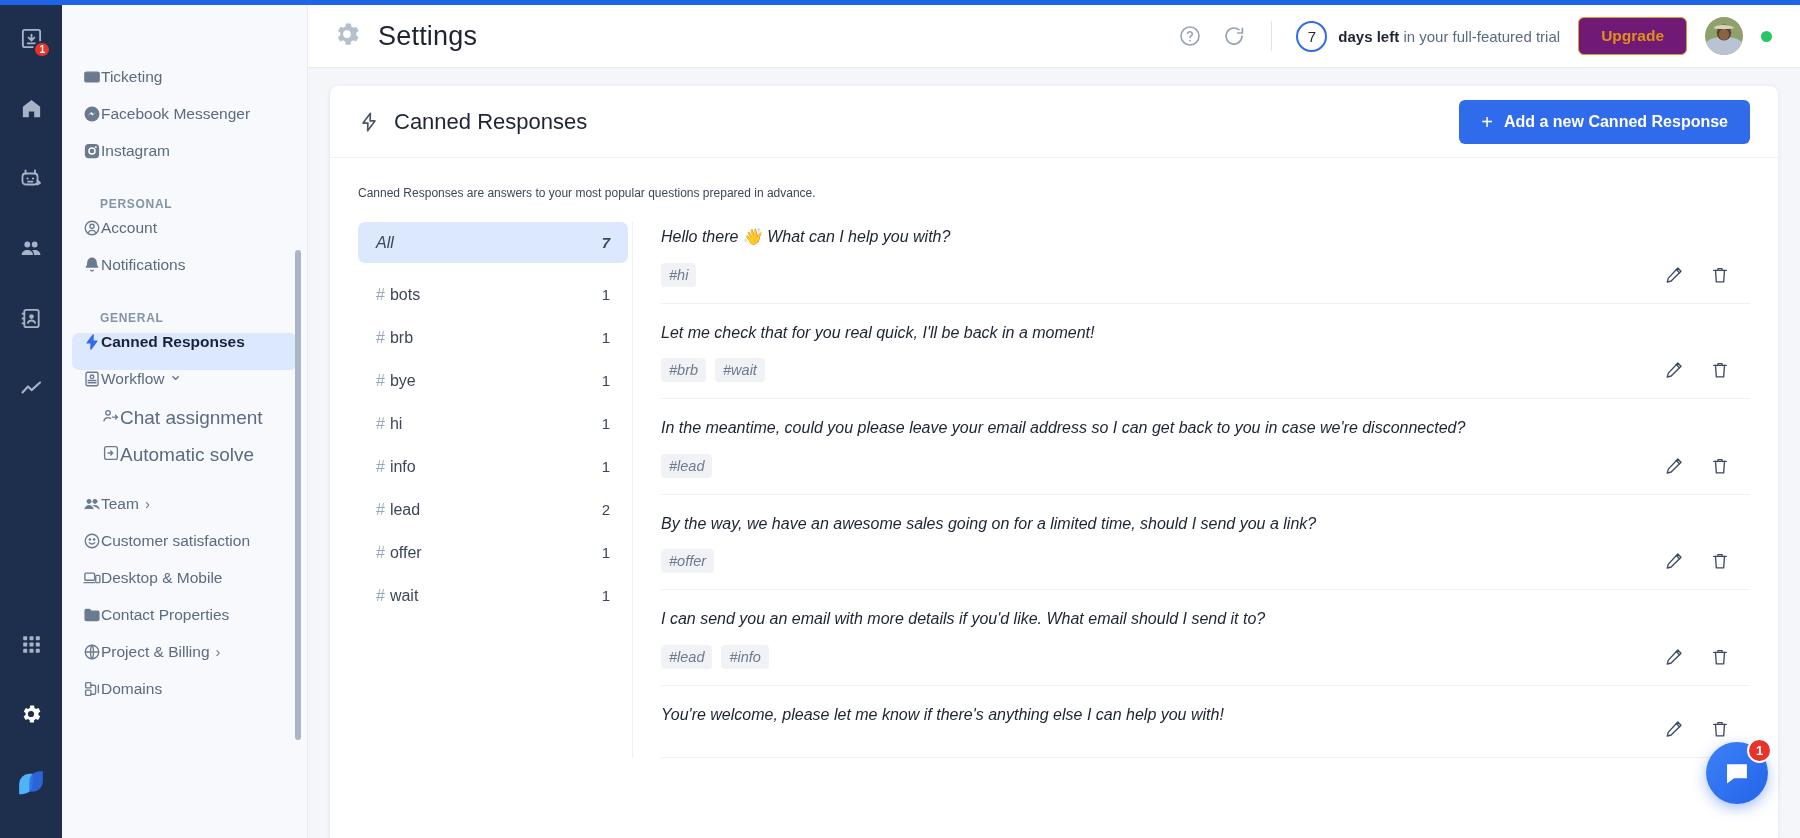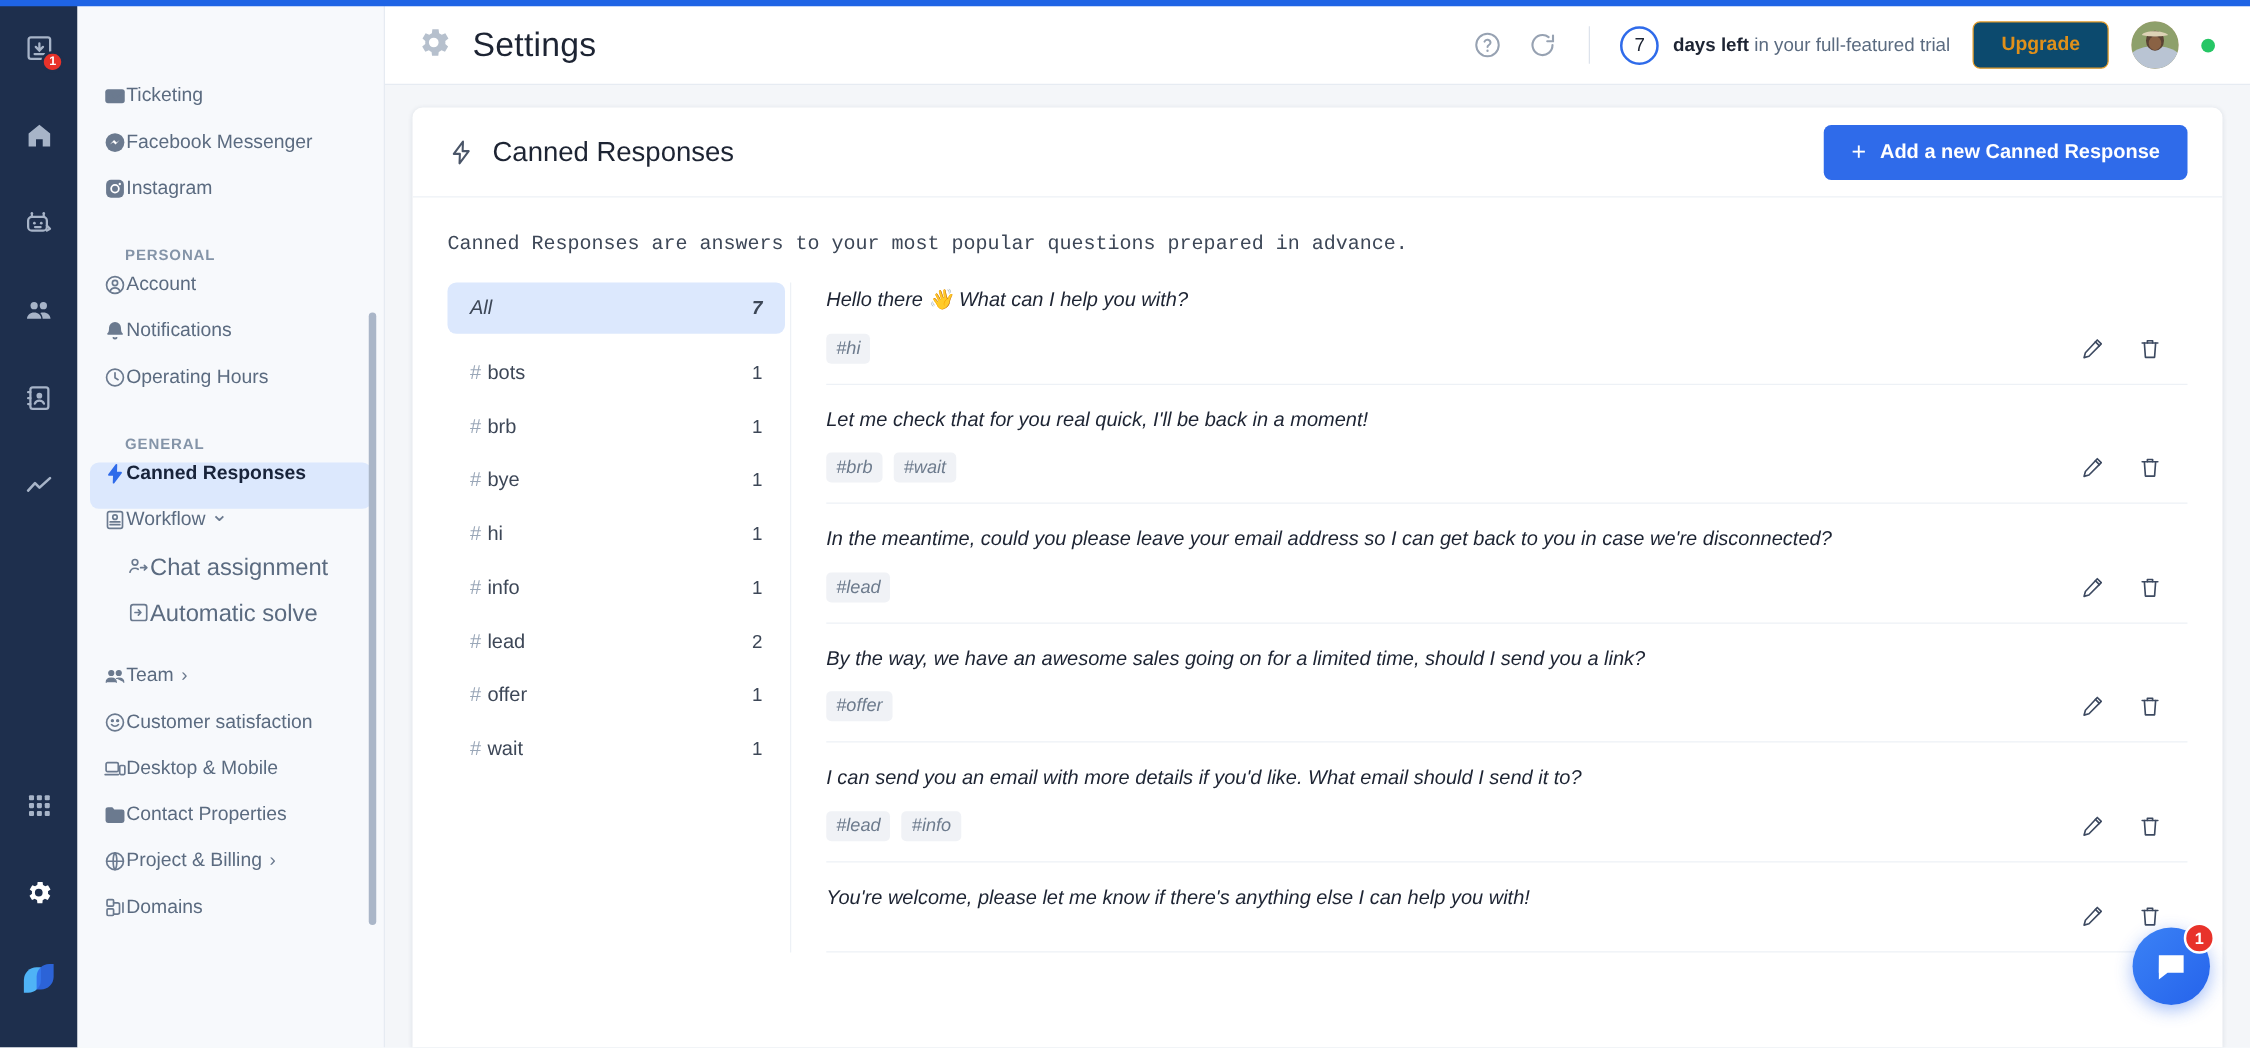--- a/index.html
+++ b/index.html
@@ -84,21 +84,21 @@
   .hdr-sep { width: 1px; height: 30px; background: #dde3ec; margin: 0 6px; }
   .trial { display: flex; align-items: center; gap: 11px; font-size: 15px; color: #5b6b80; }
   .trial-ring {
     width: 31px; height: 31px; border-radius: 50%;
     border: 2px solid #2f6bea; color: #1d2433;
     display: flex; align-items: center; justify-content: center;
     font-size: 15px;
   }
   .trial b { color: #1d2433; text-align: right; }
   .upgrade-btn {
-    border: 1.6px solid #e09a29; color: #e0901a; background: #0c4a6e;
+    border: 1.6px solid #e09a29; color: #e0901a; background: #701a75;
     border-radius: 6px; padding: 9px 22px; font-size: 15.5px; font-weight: bold;
     cursor: pointer; font-family: inherit;
   }
   .avatar {
     width: 38px; height: 38px; border-radius: 50%; overflow: hidden;
     background: #c9b69a; position: relative; flex: 0 0 38px;
   }
   .status-dot { width: 11px; height: 11px; border-radius: 50%; background: #26c665; }
 
   
@@ -115,21 +115,21 @@
   .card-head .bolt { margin-right: 14px; display: flex; }
   .card-title { font-size: 22px; color: #1d2433; }
   .add-btn {
     margin-left: auto; background: #2f6bea; color: #fff; border: none;
     border-radius: 6px; height: 44px; padding: 0 22px;
     font-size: 16px; font-weight: bold; cursor: pointer;
     display: flex; align-items: center; gap: 11px; font-family: inherit;
   }
   .add-btn .plus { font-size: 20px; font-weight: normal; line-height: 1; }
 
-  .card-desc { padding: 28px 28px 22px 28px; font-size: 16px; color: #3d4757; font-family: Liberation Mono, monospace; }
+  .card-desc { padding: 28px 28px 22px 28px; font-size: 12px; color: #3d4757; }
 
   .panes { display: flex; padding: 0 28px; }
 
   
   .taglist { width: 274px; flex: 0 0 274px; padding-right: 4px; }
   .tag-row {
     display: flex; align-items: center; justify-content: space-between;
     height: 41px; padding: 0 18px; border-radius: 7px;
     font-size: 16px; color: #3d4757; cursor: pointer; margin-bottom: 2px;
   }
@@ -307,29 +307,20 @@
           <span>Account</span>
         </div>
         <div class="nav-item">
           <span class="ico">
             <svg width="18" height="18" viewBox="0 0 24 24" fill="#6b7a8f" stroke="#6b7a8f" stroke-width="1.8" stroke-linecap="round" stroke-linejoin="round">
               <path d="M12 3a5.5 5.5 0 0 0-5.5 5.5c0 5-2 6.3-2 6.3h15s-2-1.3-2-6.3A5.5 5.5 0 0 0 12 3z"></path>
               <path d="M10.3 19a2 2 0 0 0 3.4 0"></path>
             </svg>
           </span>
           <span>Notifications</span>
-        </div>
-        <div class="nav-item">
-          <span class="ico">
-            <svg width="18" height="18" viewBox="0 0 24 24" fill="none" stroke="#6b7a8f" stroke-width="1.8" stroke-linecap="round" stroke-linejoin="round">
-              <circle cx="12" cy="12" r="9"></circle>
-              <path d="M12 7v5.3l3.3 2"></path>
-            </svg>
-          </span>
-          <span>Operating Hours</span>
         </div>
         <div class="nav-group">GENERAL</div>
         <div class="nav-item active">
           <span class="ico">
             <svg width="18" height="18" viewBox="0 0 24 24" fill="none" stroke="#6b7a8f" stroke-width="1.8" stroke-linecap="round" stroke-linejoin="round">
               <path d="M13.5 2.5 5.5 13.2h5.3L10.5 21.5l8-10.7h-5.3z"></path>
             </svg>
           </span>
           <span>Canned Responses</span>
         </div>

